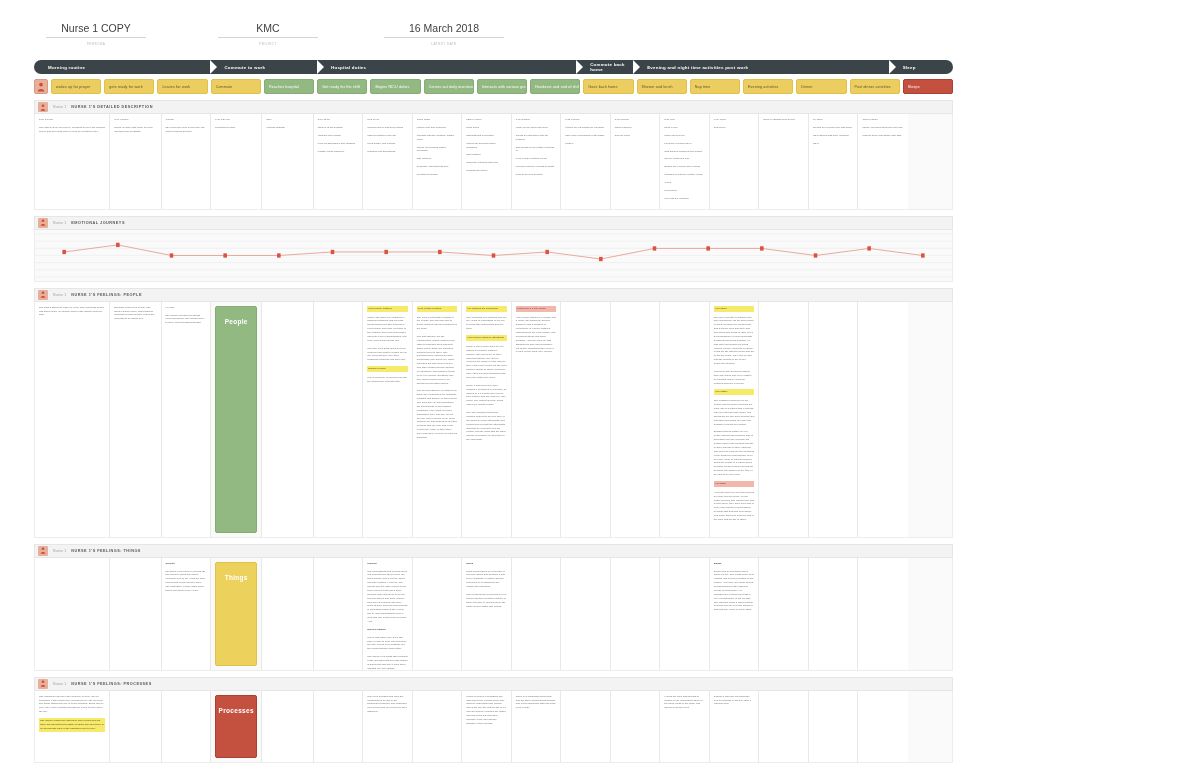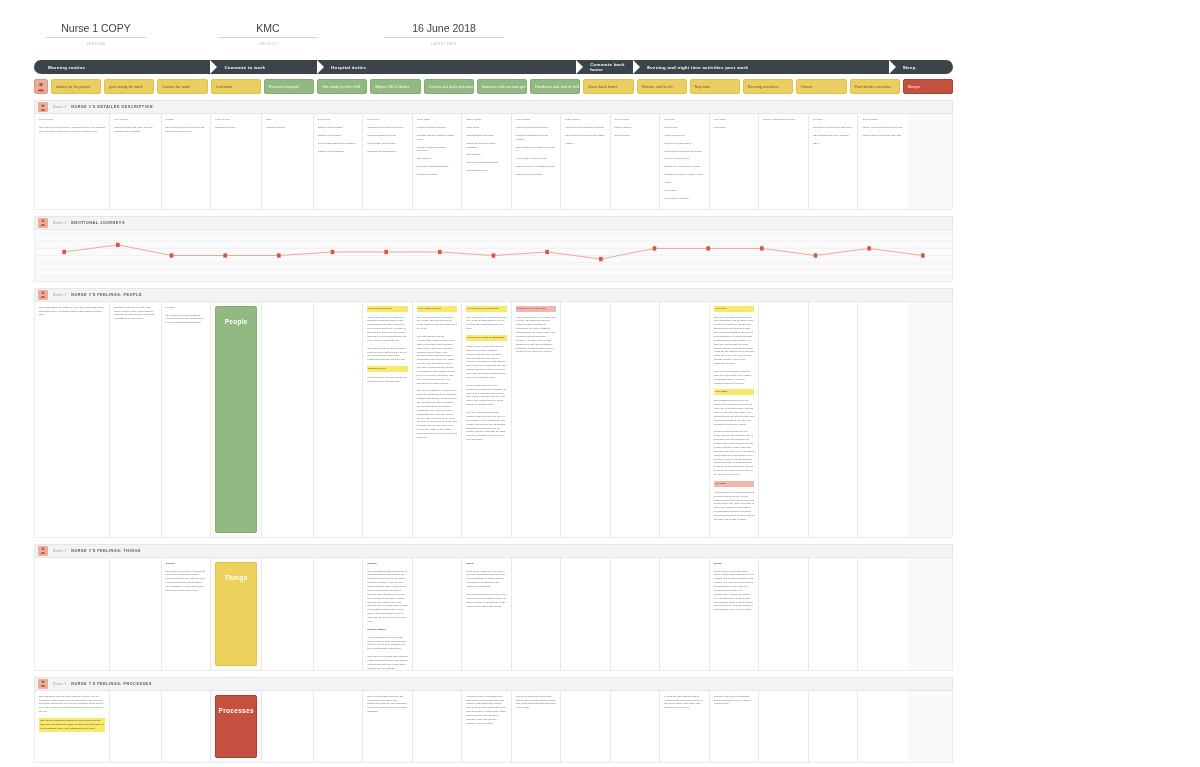--- a/index.html
+++ b/index.html
@@ -111,21 +111,21 @@
   <div class="header">
     <div class="hfield f1">
       <div class="hval">Nurse 1 COPY</div>
       <div class="hlbl">persona</div>
     </div>
     <div class="hfield f2">
       <div class="hval">KMC</div>
       <div class="hlbl">project</div>
     </div>
     <div class="hfield f3">
-      <div class="hval">16 June 2018</div>
+      <div class="hval">16 March 2018</div>
       <div class="hlbl">latest date</div>
     </div>
   </div>
 
   <div class="stages" id="stages">
       <div class="stage" style="flex: 0 0 19.2%;">
         <span>Morning routine</span>
       </div>
       <div class="stage" style="flex: 0 0 11.6%;">
         <span>Commute to work</span>

